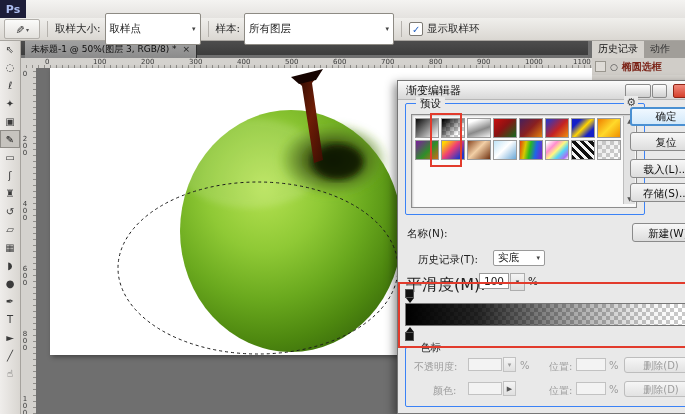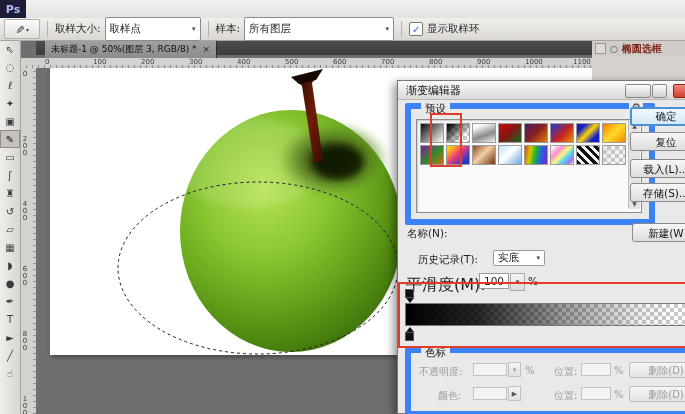--- a/index.html
+++ b/index.html
@@ -17,38 +17,38 @@
 
   
   #optionsbar{left:0;top:18px;width:685px;height:22px;background:linear-gradient(#f0efec,#dad7d2);
               border-bottom:1px solid #a9a6a1;display:flex;align-items:center;z-index:6;font-size:10.5px;}
   #tool-chip{width:34px;height:18px;margin-left:4px;display:flex;align-items:center;justify-content:center;
              border:1px solid #b3b0ab;border-radius:2px;background:linear-gradient(#fbfbfa,#e3e1dd);}
   #tool-chip .glyph{font-size:11px;transform:rotate(90deg);display:inline-block;color:#333;}
   #tool-chip .caret{font-size:6px;color:#555;margin-left:2px;}
   .vsep{width:1px;height:16px;background:#b5b2ad;margin:0 7px;}
   .opt-label{color:#2a2a2a;margin-right:4px;white-space:nowrap;}
-  .combo{height:24px;background:#fff;border:1px solid #8e8b84;border-radius:2px;display:flex;
+  .combo{height:32px;background:#fff;border:1px solid #8e8b84;border-radius:2px;display:flex;
          align-items:center;justify-content:space-between;padding:0 4px;box-sizing:border-box;}
   .combo .arr{font-size:7px;color:#444;margin-left:6px;}
   #combo-sample-size{width:96px;}
   #combo-sample-layers{width:150px;}
   .checkbox{width:12px;height:12px;background:#fff;border:1px solid #7d7a74;border-radius:2px;
             display:flex;align-items:center;justify-content:center;font-size:10px;color:#2b66c4;
             font-weight:bold;margin-right:4px;}
 
   
   #toolbar{left:0;top:40px;width:20px;height:374px;background:linear-gradient(90deg,#efedeb,#d9d6d1);
            border-right:1px solid #a5a29d;z-index:4;}
   #toolbar div.tool{width:20px;height:18px;display:flex;align-items:center;justify-content:center;
            font-size:10px;color:#3b3b3b;box-sizing:border-box;}
   #toolbar div.tool:nth-of-type(6){background:#c6c3be;border:1px solid #8f8c87;color:#111;}
 
   
-  #tabstrip{left:36px;top:40px;width:572px;height:15px;background:linear-gradient(#4e4e4e,#3c3c3c);z-index:1;}
+  #tabstrip{left:16px;top:40px;width:572px;height:15px;background:linear-gradient(#4e4e4e,#3c3c3c);z-index:1;}
   #doctab{position:absolute;left:9px;top:0;height:18px;background:linear-gradient(#a2a2a2,#8b8b8b);
           display:flex;align-items:center;padding:0 6px;border-right:1px solid #2e2e2e;}
   #doctab .t{font-size:9px;color:#0d0d0d;white-space:nowrap;}
   #doctab .x{font-size:9px;color:#222;margin-left:6px;}
 
   
   #hruler{left:20px;top:58px;width:572px;height:10px;background:#d4d2ce;border-bottom:1px solid #96948f;
           z-index:1;overflow:hidden;
           background-image:repeating-linear-gradient(90deg,#8f8d89 0 1px,rgba(0,0,0,0) 1px 6px);
           background-size:100% 3px;background-position:0 100%;background-repeat:no-repeat;}
@@ -83,21 +83,21 @@
           box-shadow:-3px 3px 9px rgba(0,0,0,.45);z-index:3;box-sizing:border-box;}
   #dlg-title{position:absolute;left:0;top:0;width:100%;height:18px;
              background:linear-gradient(#fbfbfb,#d8d8d8);border-bottom:1px solid #b7b7b7;}
   #dlg-title .txt{position:absolute;left:8px;top:2px;font-size:11px;color:#111;}
   .winbtn{position:absolute;top:3px;height:12px;border:1px solid #8a8a8a;border-radius:2px;
           background:linear-gradient(#fdfdfd,#cfcfcf);}
   #btn-min{left:227px;width:24px;}
   #btn-max{left:254px;width:13px;}
   #btn-close{left:275px;width:22px;background:linear-gradient(#f0887a,#d5402c);border-color:#8f2415;}
 
-  .groupbox{position:absolute;border:6px solid #3b82f6;border-radius:2px;}
+  .groupbox{position:absolute;border:1px solid #3b82f6;border-radius:2px;}
   .grouplabel{position:absolute;top:-7px;left:10px;background:#e9e9e9;padding:0 4px;font-size:10.5px;color:#222;}
   #gb-presets{left:7px;top:22px;width:238px;height:110px;}
   #gear{position:absolute;right:6px;top:-8px;background:#e9e9e9;padding:0 2px;font-size:11px;color:#444;}
   #swatchbox{position:absolute;left:5px;top:10px;width:224px;height:92px;background:#fafafa;
              border:1px solid #8c8c8c;box-shadow:inset 1px 1px 2px rgba(0,0,0,.2);}
   #swatches{position:absolute;left:2px;top:2px;width:208px;display:flex;flex-wrap:wrap;}
   .swatch{position:relative;width:24px;height:20px;margin:1px;border:1px solid #9b9b9b;box-sizing:border-box;
           background:#fff;
           background-image:linear-gradient(45deg,#c9c9c9 25%,rgba(0,0,0,0) 25%,rgba(0,0,0,0) 75%,#c9c9c9 75%),
                            linear-gradient(45deg,#c9c9c9 25%,rgba(0,0,0,0) 25%,rgba(0,0,0,0) 75%,#c9c9c9 75%);
@@ -323,20 +323,24 @@
       <ellipse cx="283" cy="92" rx="56" ry="38" fill="url(#dimpleGrad)" filter="url(#soft)"></ellipse>
       <ellipse cx="288" cy="94" rx="25" ry="17" fill="#0e1804" opacity="0.85" filter="url(#soft)"></ellipse>
       <path d="M244,10 L272,2 L262,15 L273,92 L264,95 L252,18 Z" fill="url(#stemGrad)"></path>
       <path d="M241,9 L273,1 L266,12 L249,16 Z" fill="#160401"></path>
       <ellipse cx="208" cy="200" rx="140" ry="86" fill="none" stroke="#1c1c1c" stroke-width="1" stroke-dasharray="3 3"></ellipse>
     </svg>
   </div>
 </div>
 
 <div id="rightpanel" class="abs">
+  <div id="panel-tabs">
+    <div class="ptab active">历史记录</div>
+    <div class="ptab">动作</div>
+  </div>
   <div id="panel-body">
     <div id="history-item">
       <div class="chk"></div>
       <span class="ic">○</span>
       <span class="lbl">椭圆选框</span>
     </div>
   </div>
 </div>
 
 <div id="dialog" class="abs">

